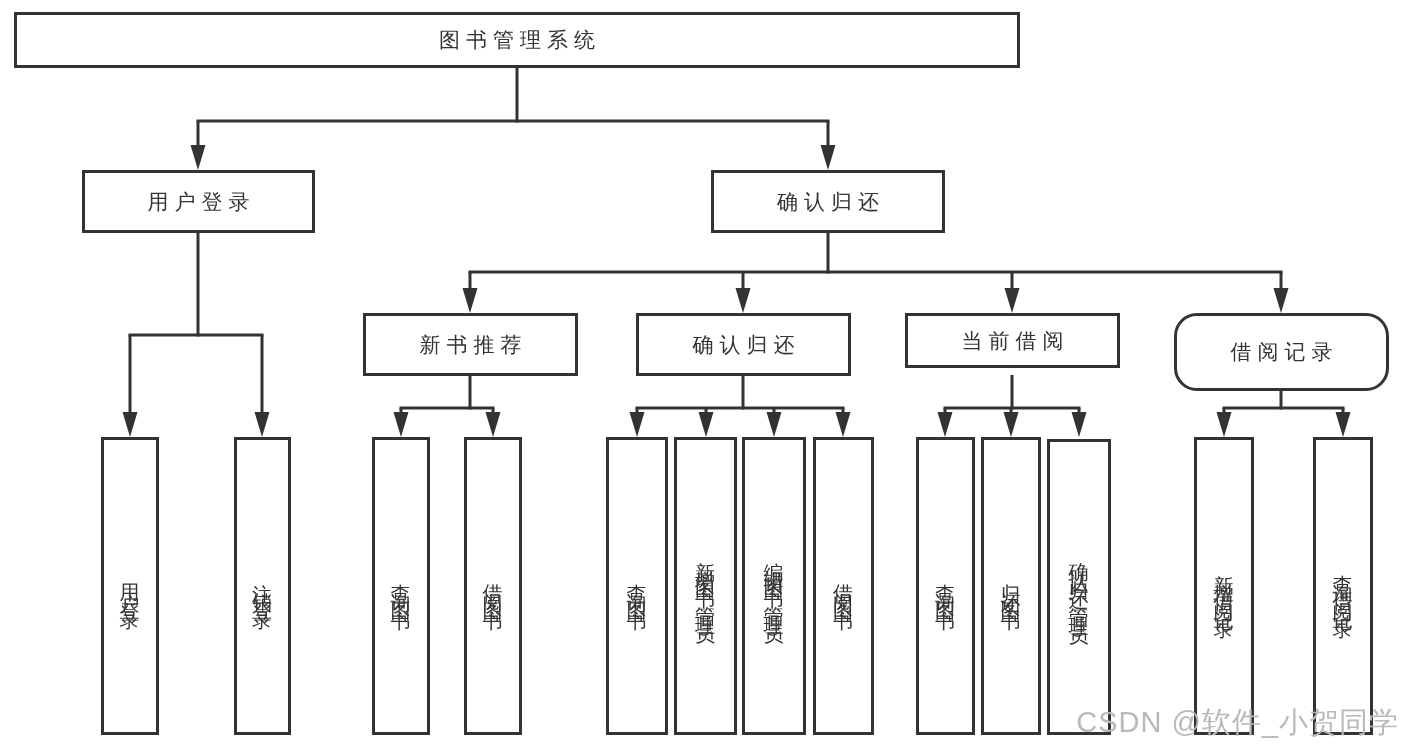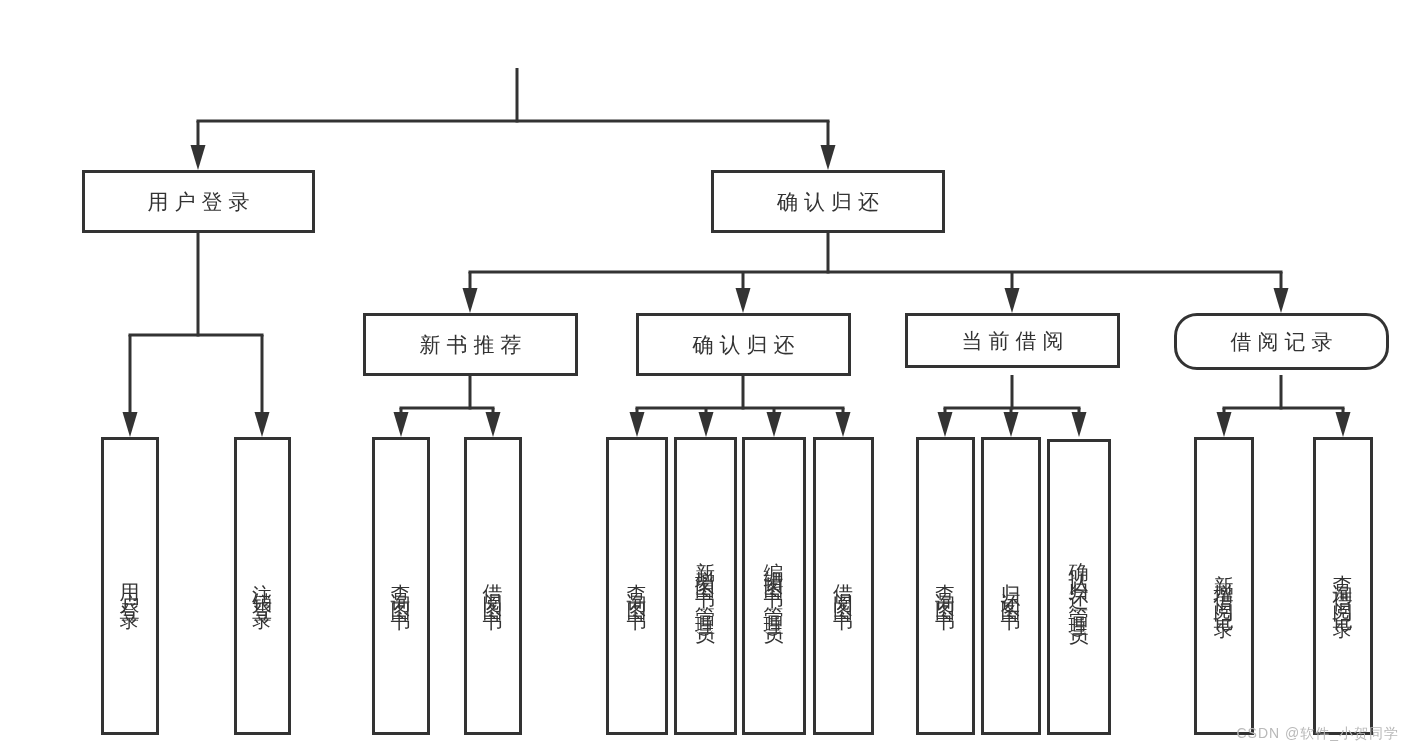--- a/index.html
+++ b/index.html
@@ -48,21 +48,21 @@
     text-orientation: mixed;
     font-size: 20px;
     letter-spacing: 9px;
     line-height: 1;
     white-space: nowrap;
   }
   #watermark {
     position: absolute;
     right: 6px;
     bottom: 4px;
-    font-size: 14px;
+    font-size: 29px;
     color: #b9b9b9;
     letter-spacing: 1px;
     z-index: 5;
     white-space: nowrap;
   }
 </style>
 </head>
 <body>
 
 <div id="stage">
@@ -128,28 +128,29 @@
       <path d="M766.5 412 L781.5 412 L774 437 Z"></path>
       <path d="M835.5 412 L850.5 412 L843 437 Z"></path>
       <path d="M937.5 412 L952.5 412 L945 437 Z"></path>
       <path d="M1003.5 412 L1018.5 412 L1011 437 Z"></path>
       <path d="M1071.5 412 L1086.5 412 L1079 437 Z"></path>
       <path d="M1216.5 412 L1231.5 412 L1224 437 Z"></path>
       <path d="M1335.5 412 L1350.5 412 L1343 437 Z"></path>
     </g>
   </svg>
 
+  <div class="node root" style="left:14px; top:12px; width:1006px; height:56px;">图书管理系统</div>
 
   <div class="node" style="left:82px; top:170px; width:233px; height:63px;">用户登录</div>
   <div class="node" style="left:711px; top:170px; width:234px; height:63px;">确认归还</div>
 
   <div class="node" style="left:363px; top:313px; width:215px; height:63px;">新书推荐</div>
   <div class="node" style="left:636px; top:313px; width:215px; height:63px;">确认归还</div>
   <div class="node" style="left:905px; top:313px; width:215px; height:55px;">当前借阅</div>
-  <div class="node" style="left:1174px; top:313px; width:215px; height:57px;border-radius:23px;">借阅记录</div>
+  <div class="node" style="left:1174px; top:313px; width:215px; height:78px;border-radius:23px;">借阅记录</div>
 
   <div class="leaf" style="left:101px; top:437px; width:58px; height:298px;">
     <span>用户登录</span>
   </div>
   <div class="leaf" style="left:234px; top:437px; width:57px; height:298px;">
     <span>注销登录</span>
   </div>
   <div class="leaf" style="left:372px; top:437px; width:58px; height:298px;">
     <span>查询图书</span>
   </div>

